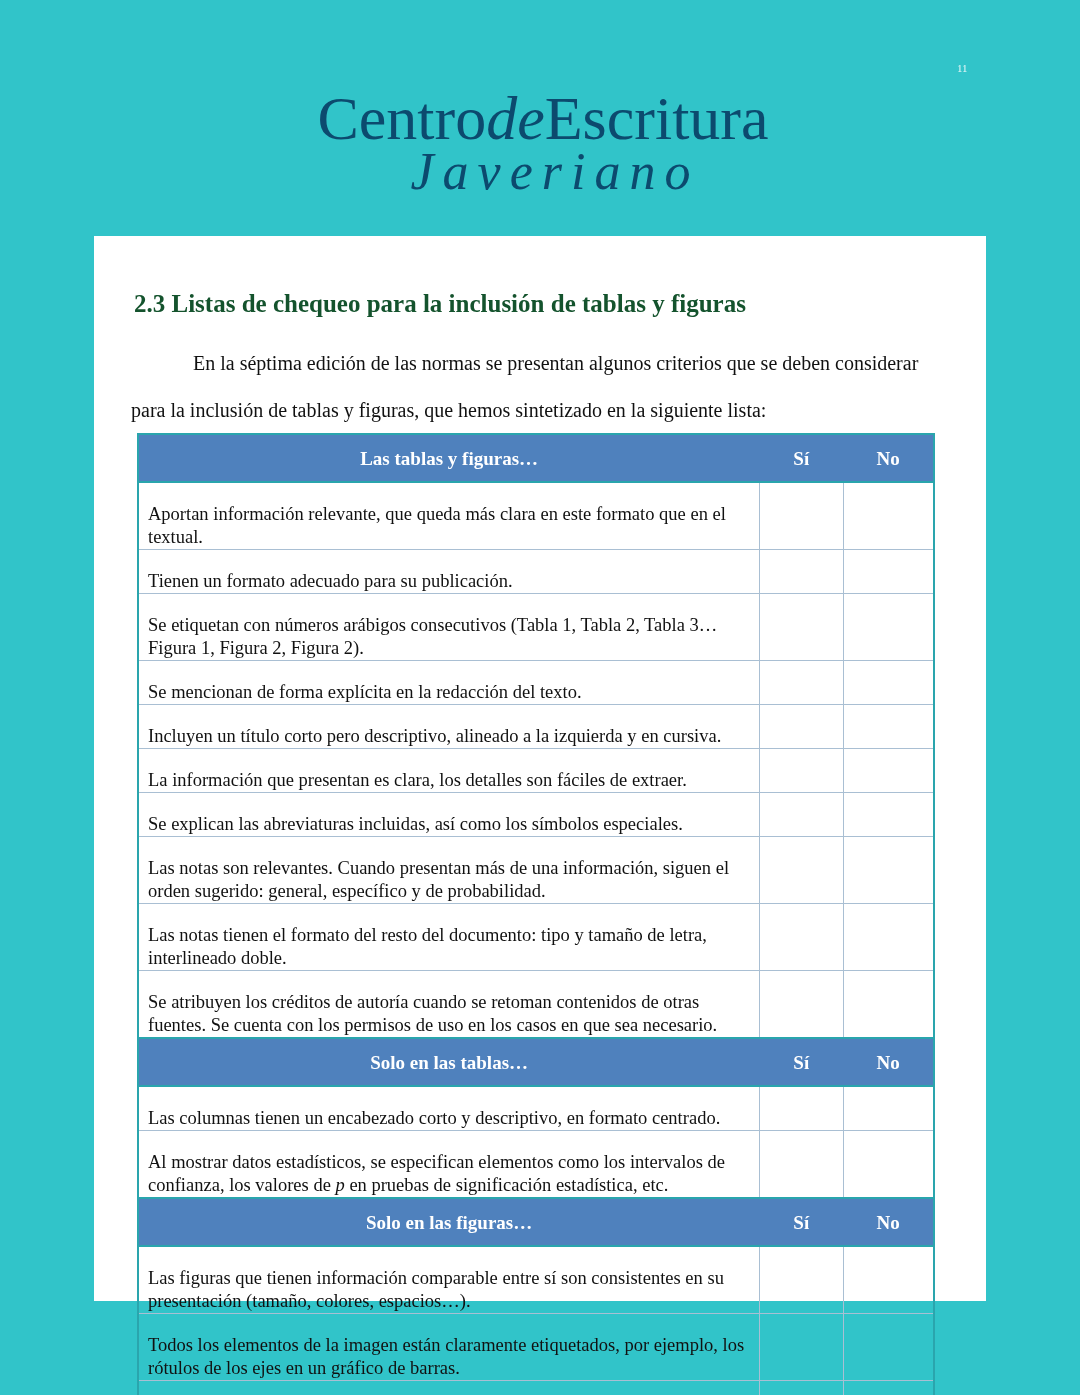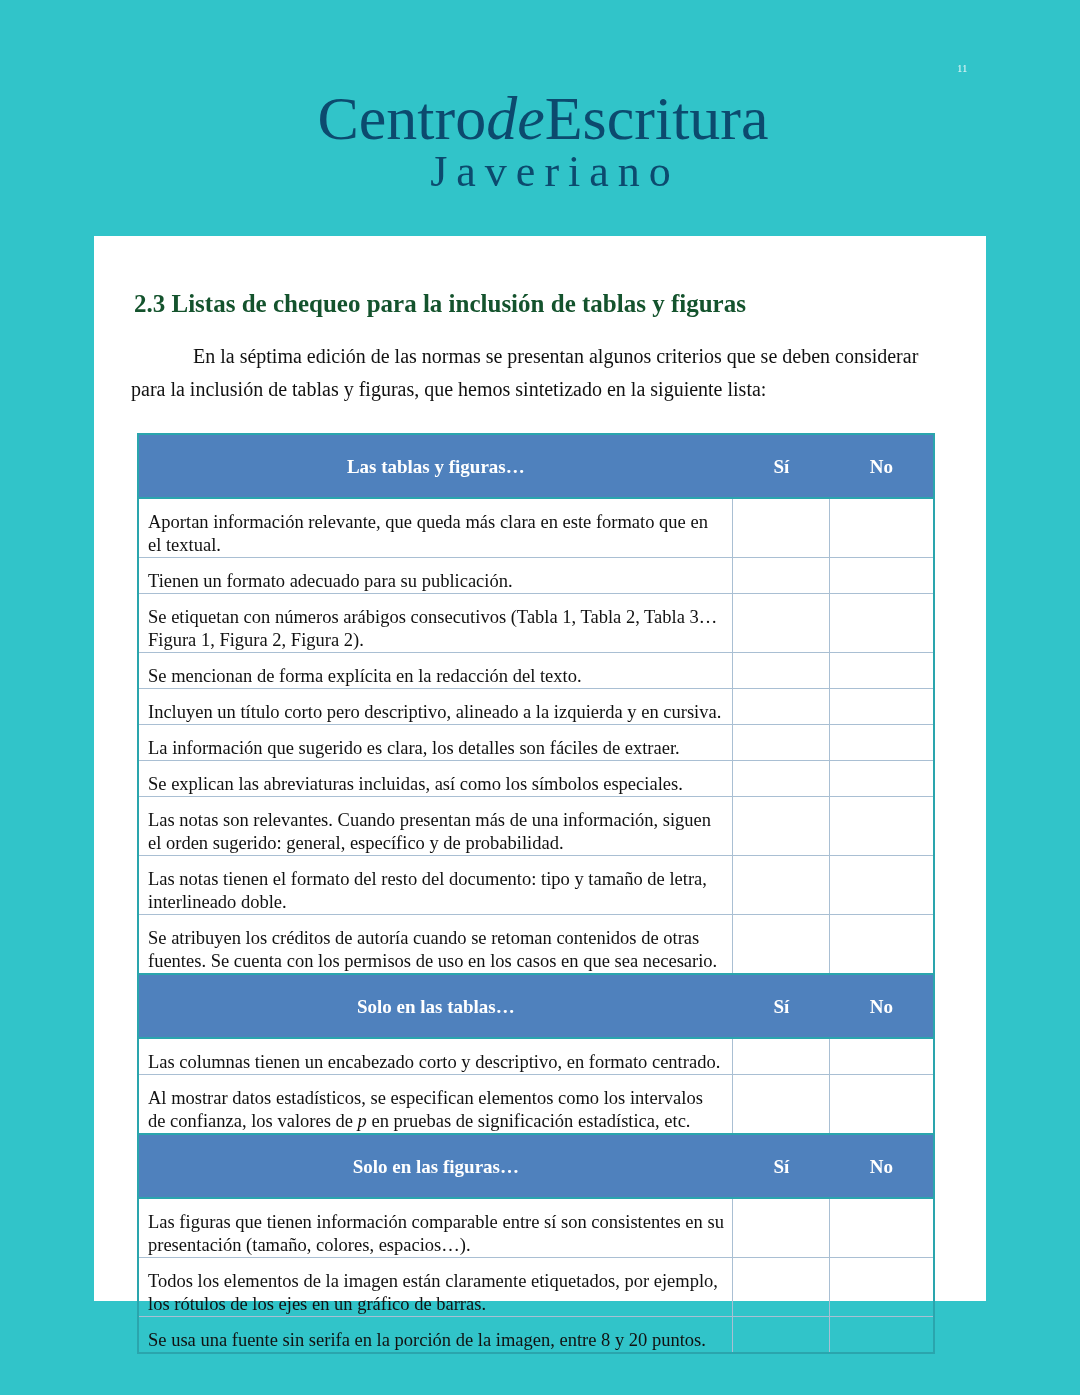--- a/index.html
+++ b/index.html
@@ -27,22 +27,23 @@
       color: #0c4a6e;
     }
     .logo-line1 {
       font-size: 62px;
       line-height: 72px;
       letter-spacing: 0px;
       margin-left: 6px;
     }
     .logo-line1 .de { font-style: italic; }
     .logo-line2 {
-      font-size: 44px;
+      font-size: 52px;
       line-height: 44px;
+      font-style: italic;
       letter-spacing: 9px;
       margin-left: 30px;
       margin-top: -4px;
     }
     .card {
       position: absolute;
       top: 236px;
       left: 94px;
       width: 892px;
       height: 1065px;
@@ -56,55 +57,55 @@
       font-weight: bold;
       color: #14532d;
       white-space: nowrap;
     }
     .intro {
       position: absolute;
       top: 340px;
       left: 131px;
       width: 790px;
       font-size: 20px;
-      line-height: 33px;
+      line-height: 47px;
       color: #111;
       text-indent: 62px;
     }
     table.checklist {
       position: absolute;
       top: 433px;
       left: 137px;
       width: 798px;
       border-collapse: collapse;
       border: 2px solid #2aa5ad;
       font-size: 18.5px;
       line-height: 23px;
       color: #111;
     }
     table.checklist td, table.checklist th {
       border: 1px solid #a9bfd3;
-      padding: 16px;
+      padding: 8px;
       vertical-align: top;
     }
     table.checklist .hdr th {
       background: #4f81bd;
       color: #ffffff;
       font-weight: bold;
       font-size: 19px;
       height: 30px;
       text-align: center;
       vertical-align: middle;
       border-left: none;
       border-right: none;
       border-top: 2px solid #2aa5ad;
       border-bottom: 2px solid #2aa5ad;
     }
     table.checklist td.item {
-      padding: 12px 8px 0 9px;
+      padding: 20px 8px 0 9px;
       width: 631px;
     }
     table.checklist td.box { width: 70px; }
     table.checklist td.box2 { width: 76px; }
   </style>
 </head>
 <body>
 
 <div class="page-number">11</div>
 
@@ -145,21 +146,21 @@
         <td class="item">Se mencionan de forma explícita en la redacción del texto.</td>
         <td class="box"></td>
         <td class="box2"></td>
       </tr>
       <tr style="height: 34px;">
         <td class="item">Incluyen un título corto pero descriptivo, alineado a la izquierda y en cursiva.</td>
         <td class="box"></td>
         <td class="box2"></td>
       </tr>
       <tr style="height: 35px;">
-        <td class="item">La información que sugerido es clara, los detalles son fáciles de extraer.</td>
+        <td class="item">La información que presentan es clara, los detalles son fáciles de extraer.</td>
         <td class="box"></td>
         <td class="box2"></td>
       </tr>
       <tr style="height: 34px;">
         <td class="item">Se explican las abreviaturas incluidas, así como los símbolos especiales.</td>
         <td class="box"></td>
         <td class="box2"></td>
       </tr>
       <tr style="height: 52px;">
         <td class="item">Las notas son relevantes. Cuando presentan más de una información, siguen el orden sugerido: general, específico y de probabilidad.</td>

